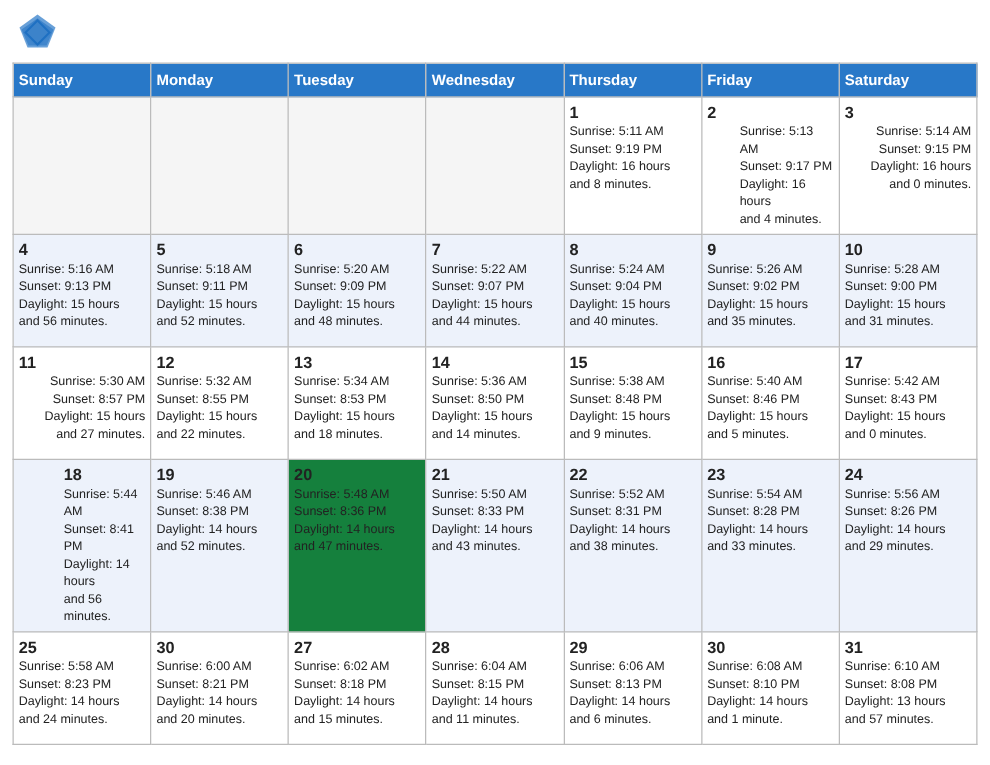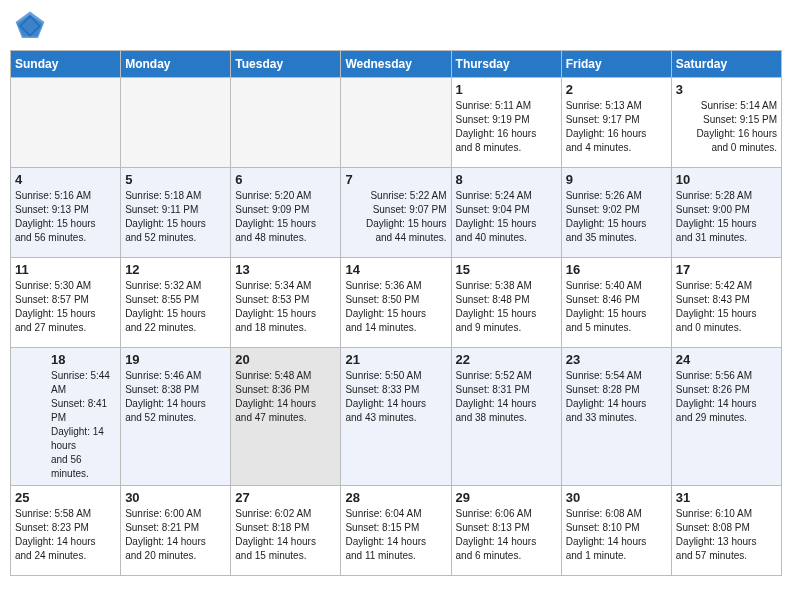--- a/index.html
+++ b/index.html
@@ -133,21 +133,21 @@
         <td class="empty"></td>
         <td>
           <span class="day-number">1</span>
           <div class="day-info" style="white-space: pre-line;">Sunrise: 5:11 AM
 Sunset: 9:19 PM
 Daylight: 16 hours
 and 8 minutes.</div>
         </td>
         <td>
           <span class="day-number">2</span>
-          <div class="day-info" style="white-space: pre-line;">Sunrise: 5:13 AM
+          <div class="day-info" style="white-space: pre-line; margin-left: 26px;">Sunrise: 5:13 AM
 Sunset: 9:17 PM
 Daylight: 16 hours
 and 4 minutes.</div>
         </td>
         <td>
           <span class="day-number">3</span>
           <div class="day-info" style="white-space: pre-line; text-align: right;">Sunrise: 5:14 AM
 Sunset: 9:15 PM
 Daylight: 16 hours
 and 0 minutes.</div>
@@ -170,21 +170,21 @@
         </td>
         <td style="background: rgb(237, 242, 251);">
           <span class="day-number">6</span>
           <div class="day-info" style="white-space: pre-line;">Sunrise: 5:20 AM
 Sunset: 9:09 PM
 Daylight: 15 hours
 and 48 minutes.</div>
         </td>
         <td style="background: rgb(237, 242, 251);">
           <span class="day-number">7</span>
-          <div class="day-info" style="white-space: pre-line; text-align: right;">Sunrise: 5:22 AM
+          <div class="day-info" style="white-space: pre-line;">Sunrise: 5:22 AM
 Sunset: 9:07 PM
 Daylight: 15 hours
 and 44 minutes.</div>
         </td>
         <td style="background: rgb(237, 242, 251);">
           <span class="day-number">8</span>
           <div class="day-info" style="white-space: pre-line;">Sunrise: 5:24 AM
 Sunset: 9:04 PM
 Daylight: 15 hours
 and 40 minutes.</div>
@@ -200,21 +200,21 @@
           <span class="day-number">10</span>
           <div class="day-info" style="white-space: pre-line;">Sunrise: 5:28 AM
 Sunset: 9:00 PM
 Daylight: 15 hours
 and 31 minutes.</div>
         </td>
       </tr>
       <tr>
         <td>
           <span class="day-number">11</span>
-          <div class="day-info" style="white-space: pre-line;">Sunrise: 5:30 AM
+          <div class="day-info" style="white-space: pre-line; text-align: right;">Sunrise: 5:30 AM
 Sunset: 8:57 PM
 Daylight: 15 hours
 and 27 minutes.</div>
         </td>
         <td>
           <span class="day-number">12</span>
           <div class="day-info" style="white-space: pre-line;">Sunrise: 5:32 AM
 Sunset: 8:55 PM
 Daylight: 15 hours
 and 22 minutes.</div>
@@ -263,21 +263,21 @@
 Daylight: 14 hours
 and 56 minutes.</div>
         </td>
         <td style="background: rgb(237, 242, 251);">
           <span class="day-number">19</span>
           <div class="day-info" style="white-space: pre-line;">Sunrise: 5:46 AM
 Sunset: 8:38 PM
 Daylight: 14 hours
 and 52 minutes.</div>
         </td>
-        <td style="background: #e5e5e5;">
+        <td style="background: #15803d;">
           <span class="day-number">20</span>
           <div class="day-info" style="white-space: pre-line;">Sunrise: 5:48 AM
 Sunset: 8:36 PM
 Daylight: 14 hours
 and 47 minutes.</div>
         </td>
         <td style="background: rgb(237, 242, 251);">
           <span class="day-number">21</span>
           <div class="day-info" style="white-space: pre-line;">Sunrise: 5:50 AM
 Sunset: 8:33 PM

